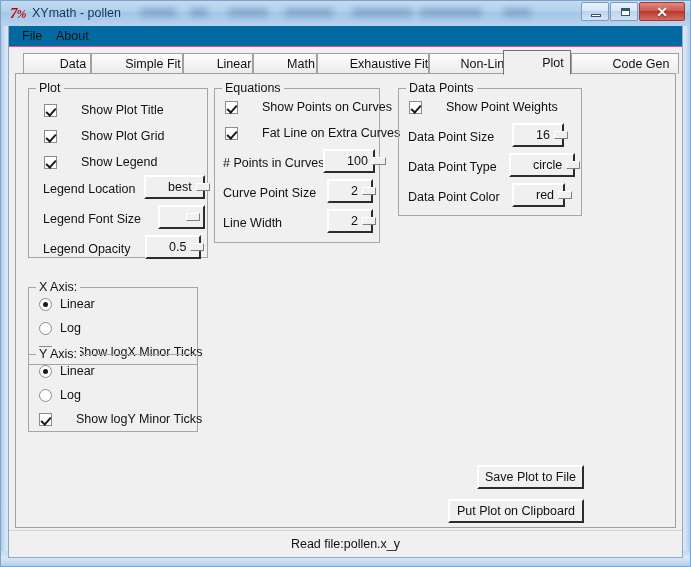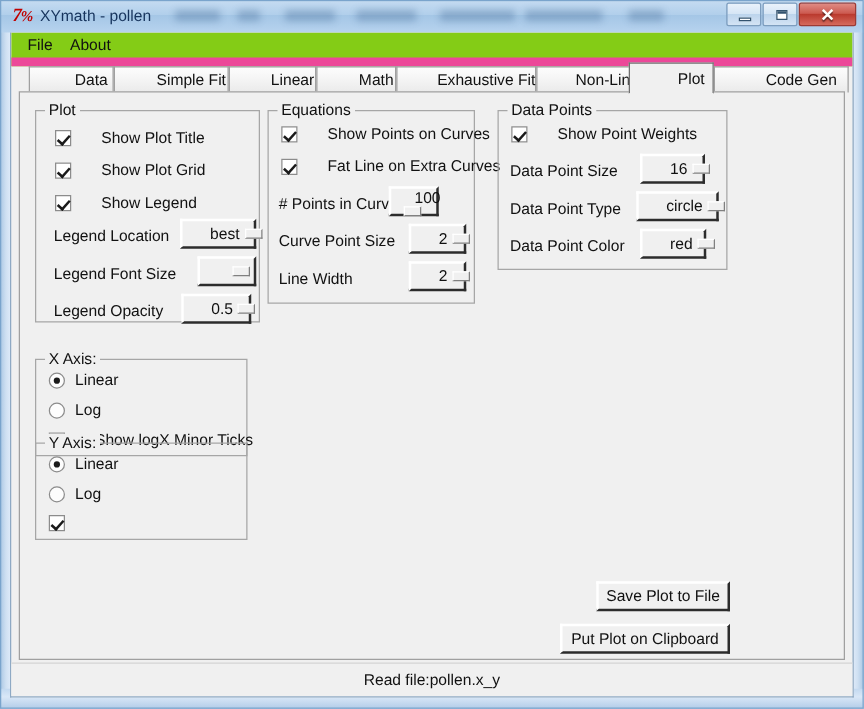--- a/index.html
+++ b/index.html
@@ -141,22 +141,22 @@
     border-top: none;
     box-sizing: border-box;
     overflow: hidden;
   }
 
   
   #menubar {
     position: absolute;
     left: 0; top: 0;
     width: 100%; height: 20px;
-    background: #84cc16;
-    border-bottom: 7px solid #ec4899;
+    background: #0369a1;
+    border-bottom: 1px solid #ec4899;
   }
   .menu-item {
     position: absolute;
     top: 2px;
     height: 16px;
     line-height: 16px;
     font-size: 12.5px;
     color: #111;
     padding: 0 5px;
     white-space: nowrap;
@@ -461,21 +461,21 @@
           <div class="checkrow" style="left:10px; top:11px;">
             <span class="cbox checked"></span>
             <span class="lbl">Show Points on Curves</span>
           </div>
           <div class="checkrow" style="left:10px; top:37px;">
             <span class="cbox checked"></span>
             <span class="lbl">Fat Line on Extra Curves</span>
           </div>
 
           <div class="flabel" style="left:8px; top:66px;"># Points in Curves</div>
-          <div class="optmenu" style="left:96px; top:60px; width:40px;flex-direction:column;">
+          <div class="optmenu" style="left:108px; top:60px; width:52px;">
             <span class="val">100</span>
             <span class="ind"></span>
           </div>
 
           <div class="flabel" style="left:8px; top:96px;">Curve Point Size</div>
           <div class="optmenu" style="left:112px; top:90px; width:46px;">
             <span class="val">2</span>
             <span class="ind"></span>
           </div>
 
@@ -536,20 +536,21 @@
           <div class="radiorow" style="left:10px; top:9px;">
             <span class="rbox checked"></span>
             <span class="lbl">Linear</span>
           </div>
           <div class="radiorow" style="left:10px; top:33px;">
             <span class="rbox"></span>
             <span class="lbl">Log</span>
           </div>
           <div class="checkrow" style="left:10px; top:57px;">
             <span class="cbox checked"></span>
+            <span class="lbl">Show logY Minor Ticks</span>
           </div>
         </div>
 
         <div class="pushbtn" style="left:461px; top:391px; width:107px;">Save Plot to File</div>
         <div class="pushbtn" style="left:432px; top:425px; width:136px;">Put Plot on Clipboard</div>
 
       </div>
     </div>
 
     <div id="statusbar">

